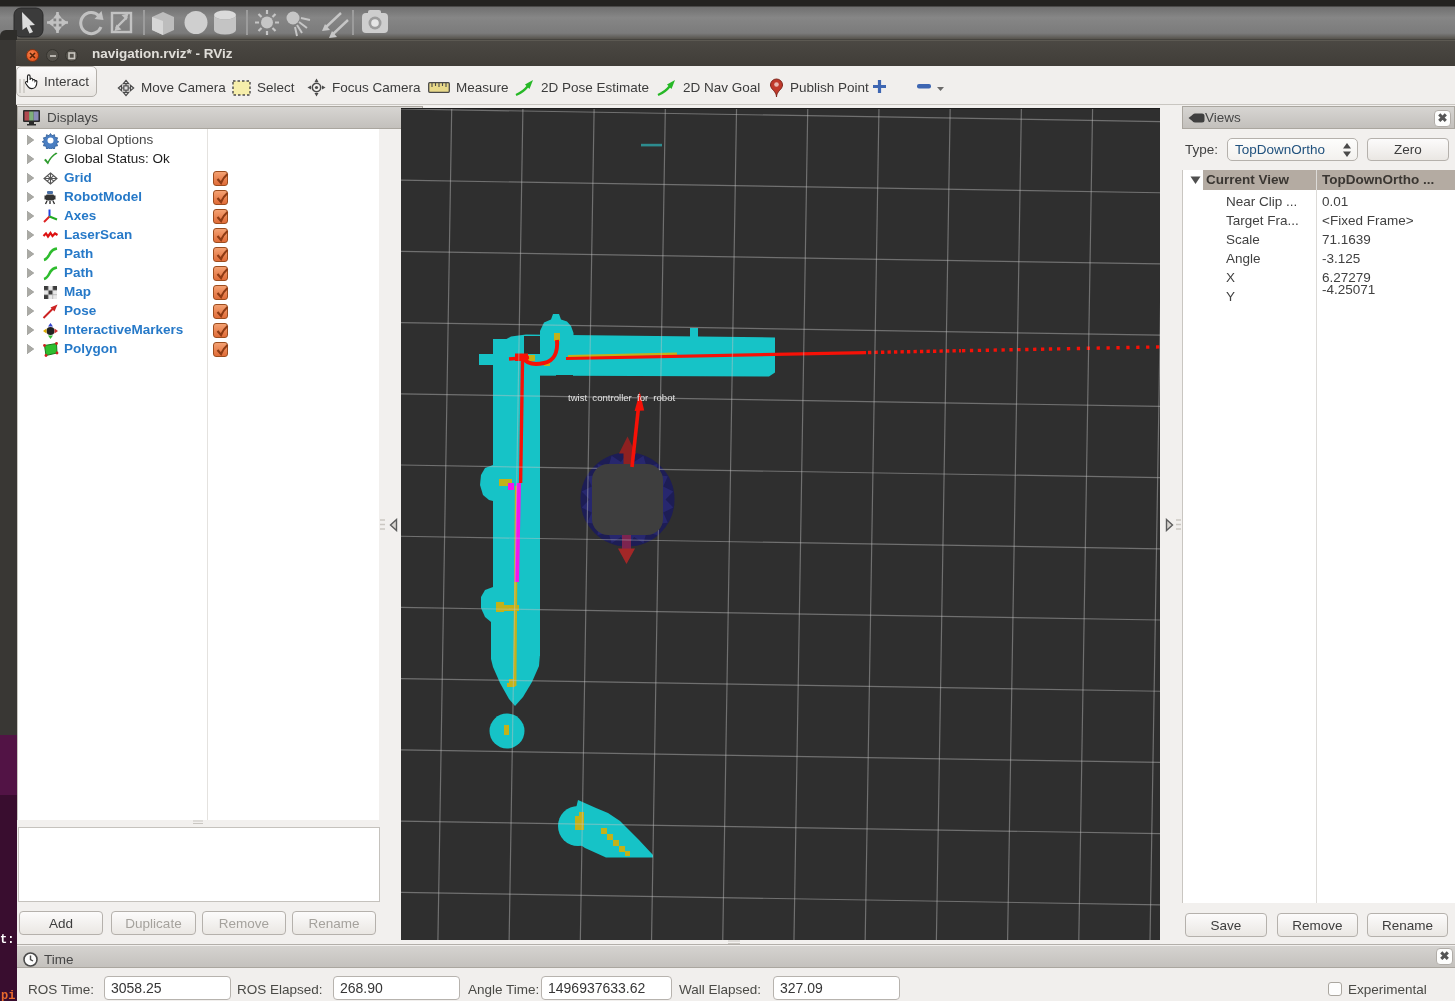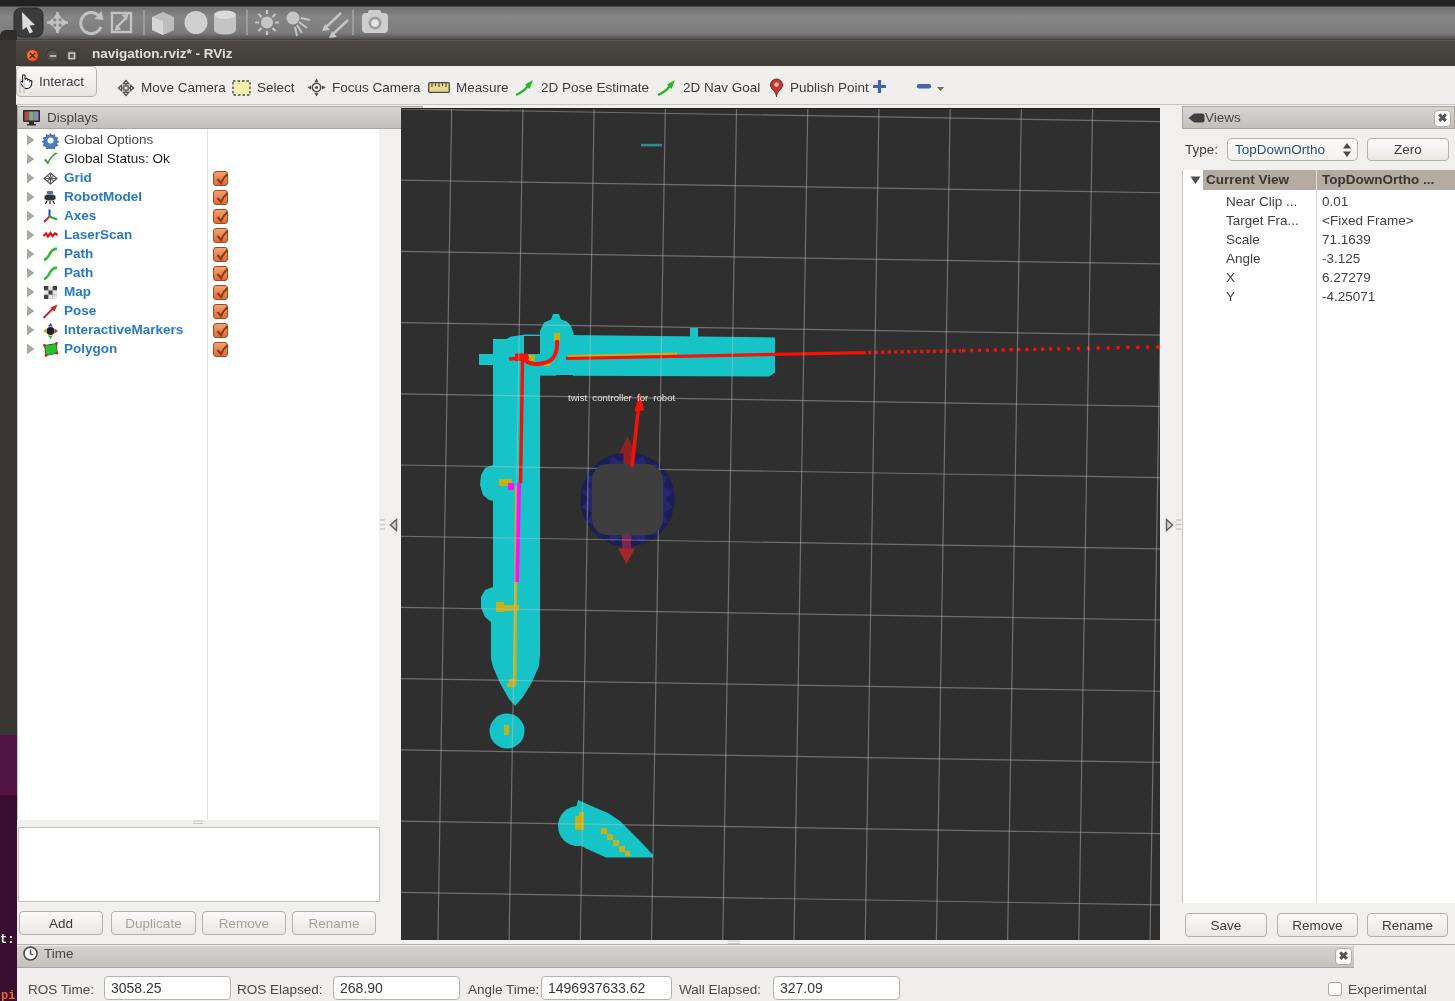--- a/index.html
+++ b/index.html
@@ -12,21 +12,21 @@
 #lstrip .purp1{position:absolute;left:0;top:695px;width:17px;height:60px;background:#521345}
 #lstrip .purp2{position:absolute;left:0;top:755px;width:17px;height:206px;background:#390d2f}
 .termtxt{position:absolute;color:#fff;font:bold 12px "Liberation Mono",monospace}
 
 #titlebar{left:16px;top:40px;width:1439px;height:26px;background:linear-gradient(#4b4843,#403d38);border-top:1px solid #5c5952}
 #titlebar .title{position:absolute;left:76px;top:5px;color:#e0ded9;font-size:13.5px;font-weight:bold}
 .wbtn{position:absolute;top:8px;width:13px;height:13px;border-radius:50%}
 #toolbar{left:16px;top:66px;width:1439px;height:39px;background:#f1efed;border-bottom:1px solid #c9c6c1}
 .tbtn{position:absolute;top:6px;height:31px;display:flex;align-items:center;color:#3c3c3c;font-size:13.5px;white-space:nowrap}
 .tbtn svg{margin-right:6px}
-#interactbtn{left:13px;top:5px;width:81px;height:31px;border:1px solid #b4b0ab;border-radius:5px;background:linear-gradient(#fbfafa,#e8e5e1);display:flex;align-items:center;font-size:13.5px;color:#3c3c3c}
+#interactbtn{left:13px;top:5px;width:81px;height:31px;border:1px solid #b4b0ab;border-radius:5px;background:linear-gradient(#fbfafa,#e8e5e1);display:flex;align-items:center;padding-left:5px;font-size:13.5px;color:#3c3c3c}
 
 .phead{position:absolute;height:23px;background:linear-gradient(#d7d5d2,#c3c0bc);border:1px solid #aaa69f;display:flex;align-items:center;font-size:13.5px;color:#464646}
 .pclose{position:absolute;top:3px;width:17px;height:17px;background:#fdfdfc;border:1px solid #b1ada8;border-radius:4px;color:#555;font:bold 12px "Liberation Sans";text-align:center;line-height:15px}
 #dispwhite{left:17px;top:129px;width:362px;height:691px;background:#fff;border-left:1px solid #c9c6c1}
 #dispsep{left:207px;top:129px;width:1px;height:691px;background:#e4e2df}
 .trow{position:absolute;left:17px;width:362px;height:19px;font-size:13.5px;color:#474747}
 .trow .exp{position:absolute;left:10px;top:4px;width:0;height:0;border-left:7px solid #aaaaa5;border-top:5px solid transparent;border-bottom:5px solid transparent;filter:drop-shadow(0 0 0.5px #777)}
 .trow .icon{position:absolute;left:25px;top:1px}
 .trow .lbl{position:absolute;left:47px;top:1px;white-space:nowrap}
 .trow.blue .lbl{color:#2679c8;font-weight:bold}
@@ -35,21 +35,21 @@
 #descbox{left:18px;top:827px;width:362px;height:75px;background:#fff;border:1px solid #c5c2bd}
 .gbtn{position:absolute;height:24px;border:1px solid #b5b1ac;border-radius:4px;background:linear-gradient(#fcfbfb,#eae7e3);font-size:13.5px;color:#3d3d3d;display:flex;align-items:center;justify-content:center}
 .gbtn.dis{color:#a5a29d}
 
 #vp{left:401px;top:108px;width:759px;height:832px;background:#2f2f2f;overflow:hidden;border-top:1px solid #1d1d1d}
 
 #viewswhite{left:1182px;top:170px;width:273px;height:733px;background:#fff;border-left:1px solid #c9c6c1}
 .vrow{position:absolute;font-size:13.5px;color:#414141}
 
 #timepanel{left:17px;top:944px;width:1438px;height:57px;background:#f1efed;border-top:1px solid #b3afaa}
-#timehead{position:absolute;left:0;top:1px;width:1337px;height:22px;background:linear-gradient(#d5d3d0,#c4c1bd);border-bottom:1px solid #aaa69f;display:flex;align-items:flex-start;font-size:13.5px;color:#464646}
+#timehead{position:absolute;left:0;top:1px;width:1438px;height:22px;background:linear-gradient(#d5d3d0,#c4c1bd);border-bottom:1px solid #aaa69f;display:flex;align-items:flex-end;font-size:13.5px;color:#464646}
 .tin{position:absolute;top:31px;height:24px;background:#fff;border:1px solid #b7b3ae;border-radius:4px;font-size:14px;color:#363636;padding:3px 0 0 6px}
 .tlb{position:absolute;top:37px;font-size:13.5px;color:#4a4a46}
 </style></head>
 <body>
 <div id="root">
 
 <div class="abs" id="deskbar">
 <div class="corner"></div>
 <svg width="420" height="40" viewBox="0 0 420 40">
  <rect x="14" y="8" width="29" height="29" rx="7" fill="#3b3b3b" stroke="#2a2a2a"></rect>
@@ -375,21 +375,21 @@
     <div class="vrow" style="left:1322px;top:194px">0.01</div>
 <div class="vrow" style="left:1226px;top:213px">Target Fra...</div>
     <div class="vrow" style="left:1322px;top:213px">&lt;Fixed Frame&gt;</div>
 <div class="vrow" style="left:1226px;top:232px">Scale</div>
     <div class="vrow" style="left:1322px;top:232px">71.1639</div>
 <div class="vrow" style="left:1226px;top:251px">Angle</div>
     <div class="vrow" style="left:1322px;top:251px">-3.125</div>
 <div class="vrow" style="left:1226px;top:270px">X</div>
     <div class="vrow" style="left:1322px;top:270px">6.27279</div>
 <div class="vrow" style="left:1226px;top:289px">Y</div>
-    <div class="vrow" style="left:1322px;top:289px">-4.25071</div>
+    <div class="vrow" style="left:1322px;top:282px">-4.25071</div>
 <div class="gbtn" style="left:1185px;top:913px;width:82px">Save</div>
 <div class="gbtn" style="left:1277px;top:913px;width:81px">Remove</div>
 <div class="gbtn" style="left:1367px;top:913px;width:81px">Rename</div>
 
 <svg class="abs" style="left:379px;top:518px" width="20" height="14">
       <g stroke="#cbc7c2" stroke-width="1.6">
         <path d="M1 2 h5 M1 6.5 h5 M1 11 h5"></path>
       </g>
       <path d="M17.5 1.5 L11.5 7 L17.5 12.5 Z" fill="#d8d5d1" stroke="#5c5c5c" stroke-width="1.4"></path>
     </svg>

